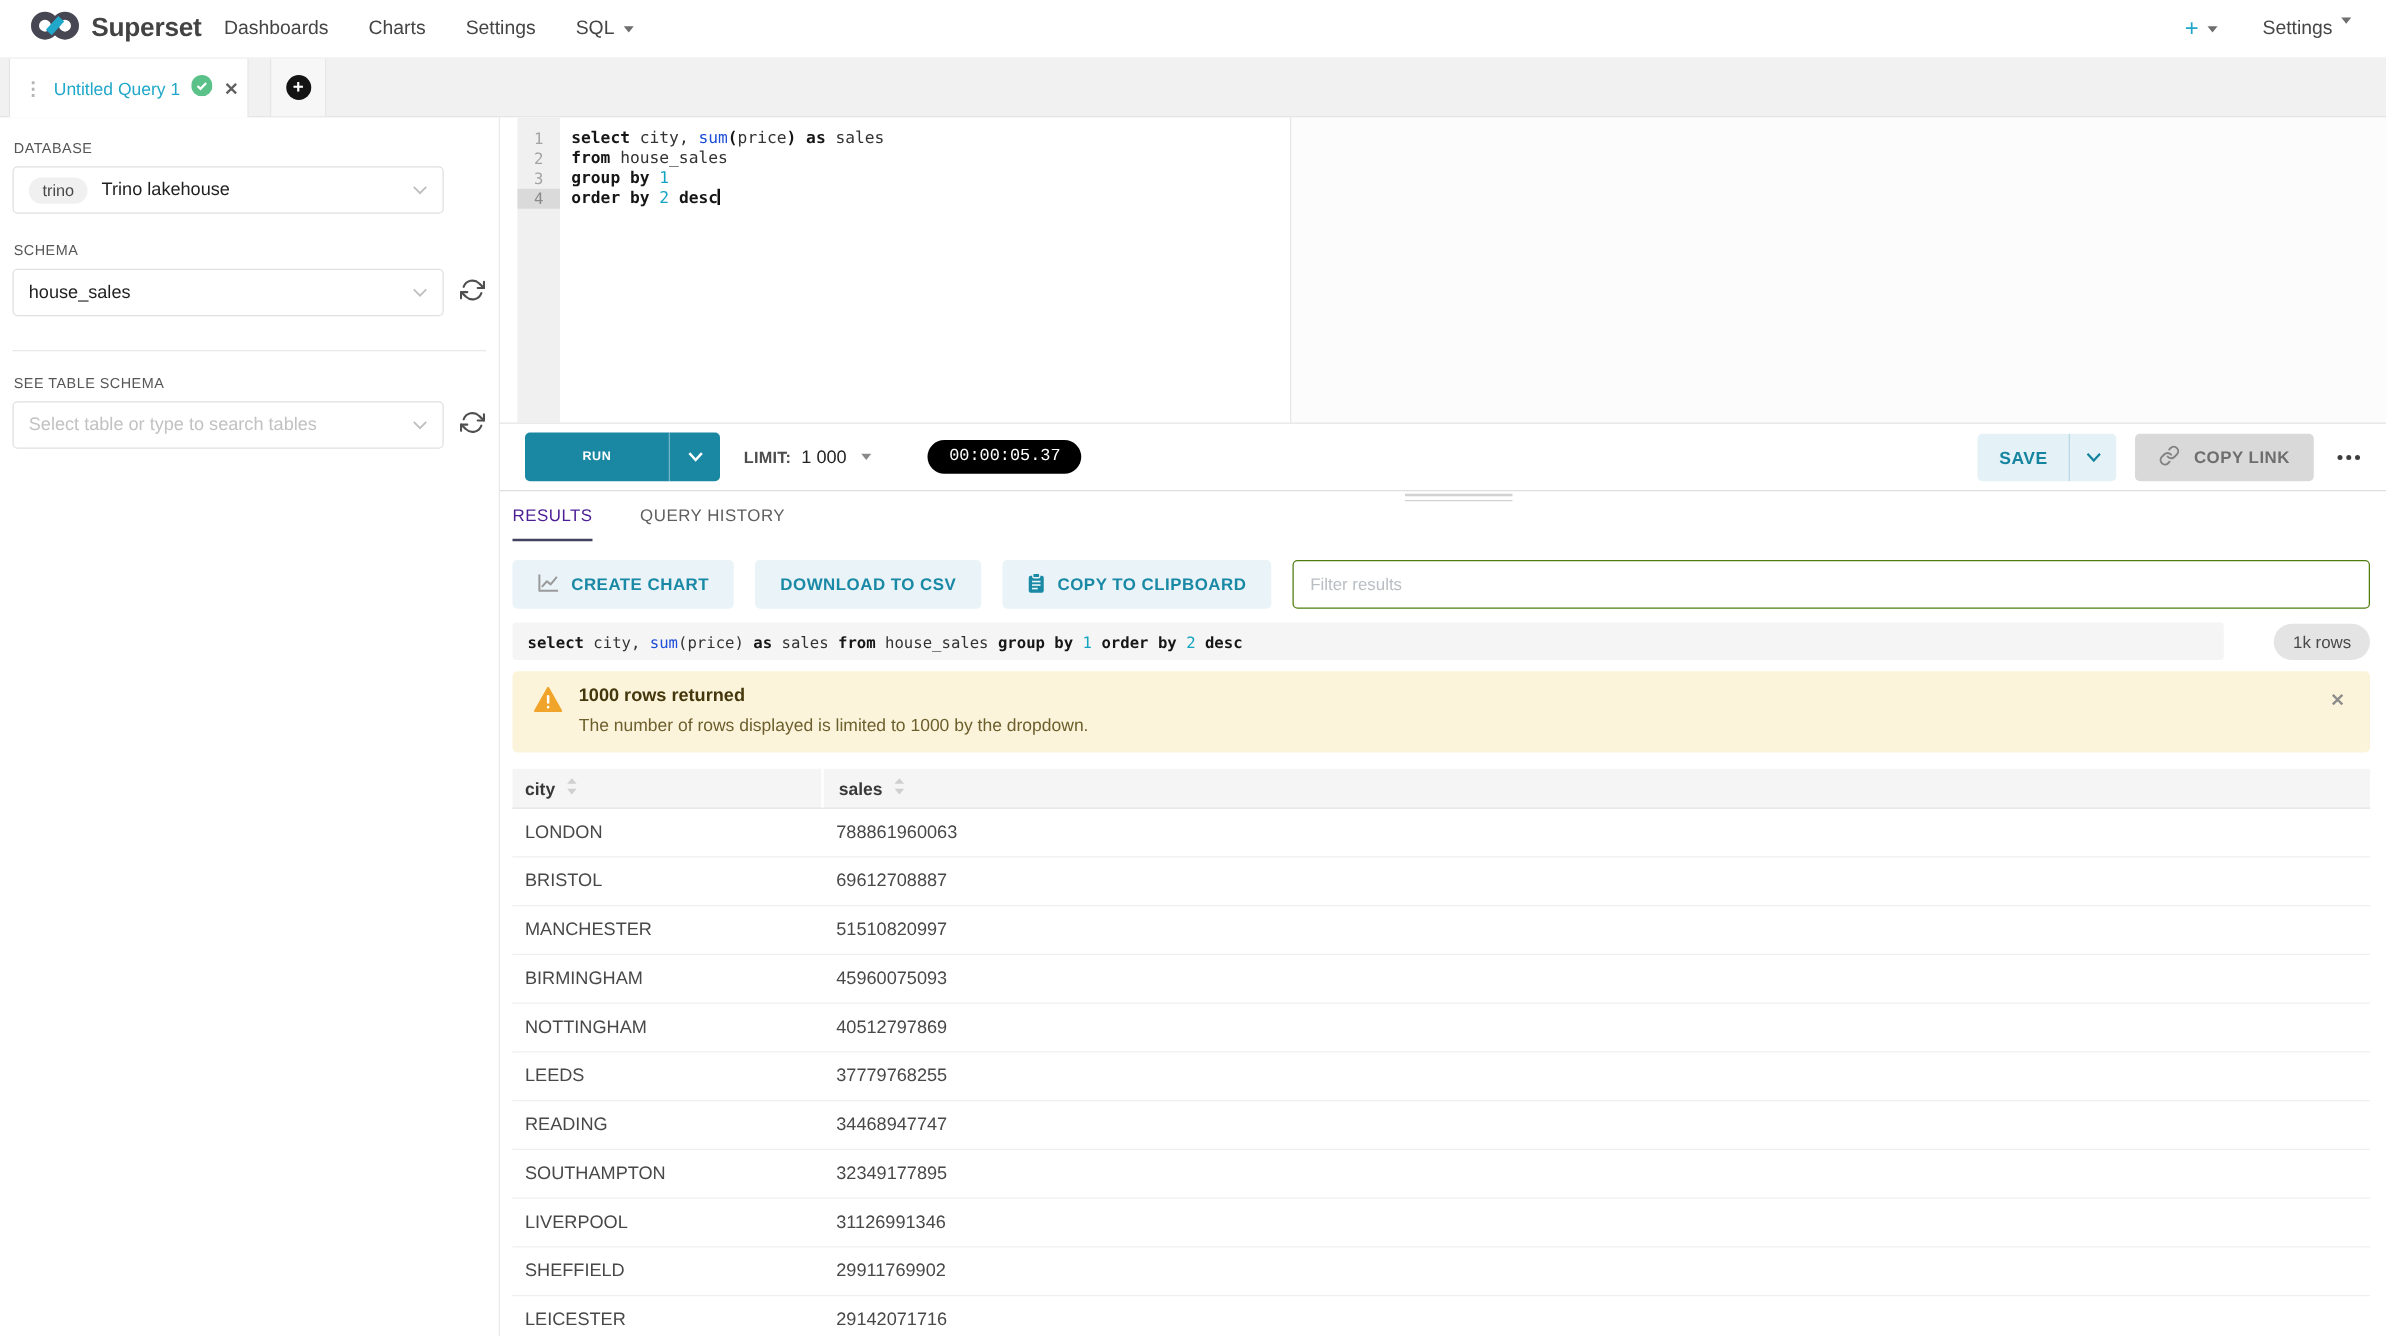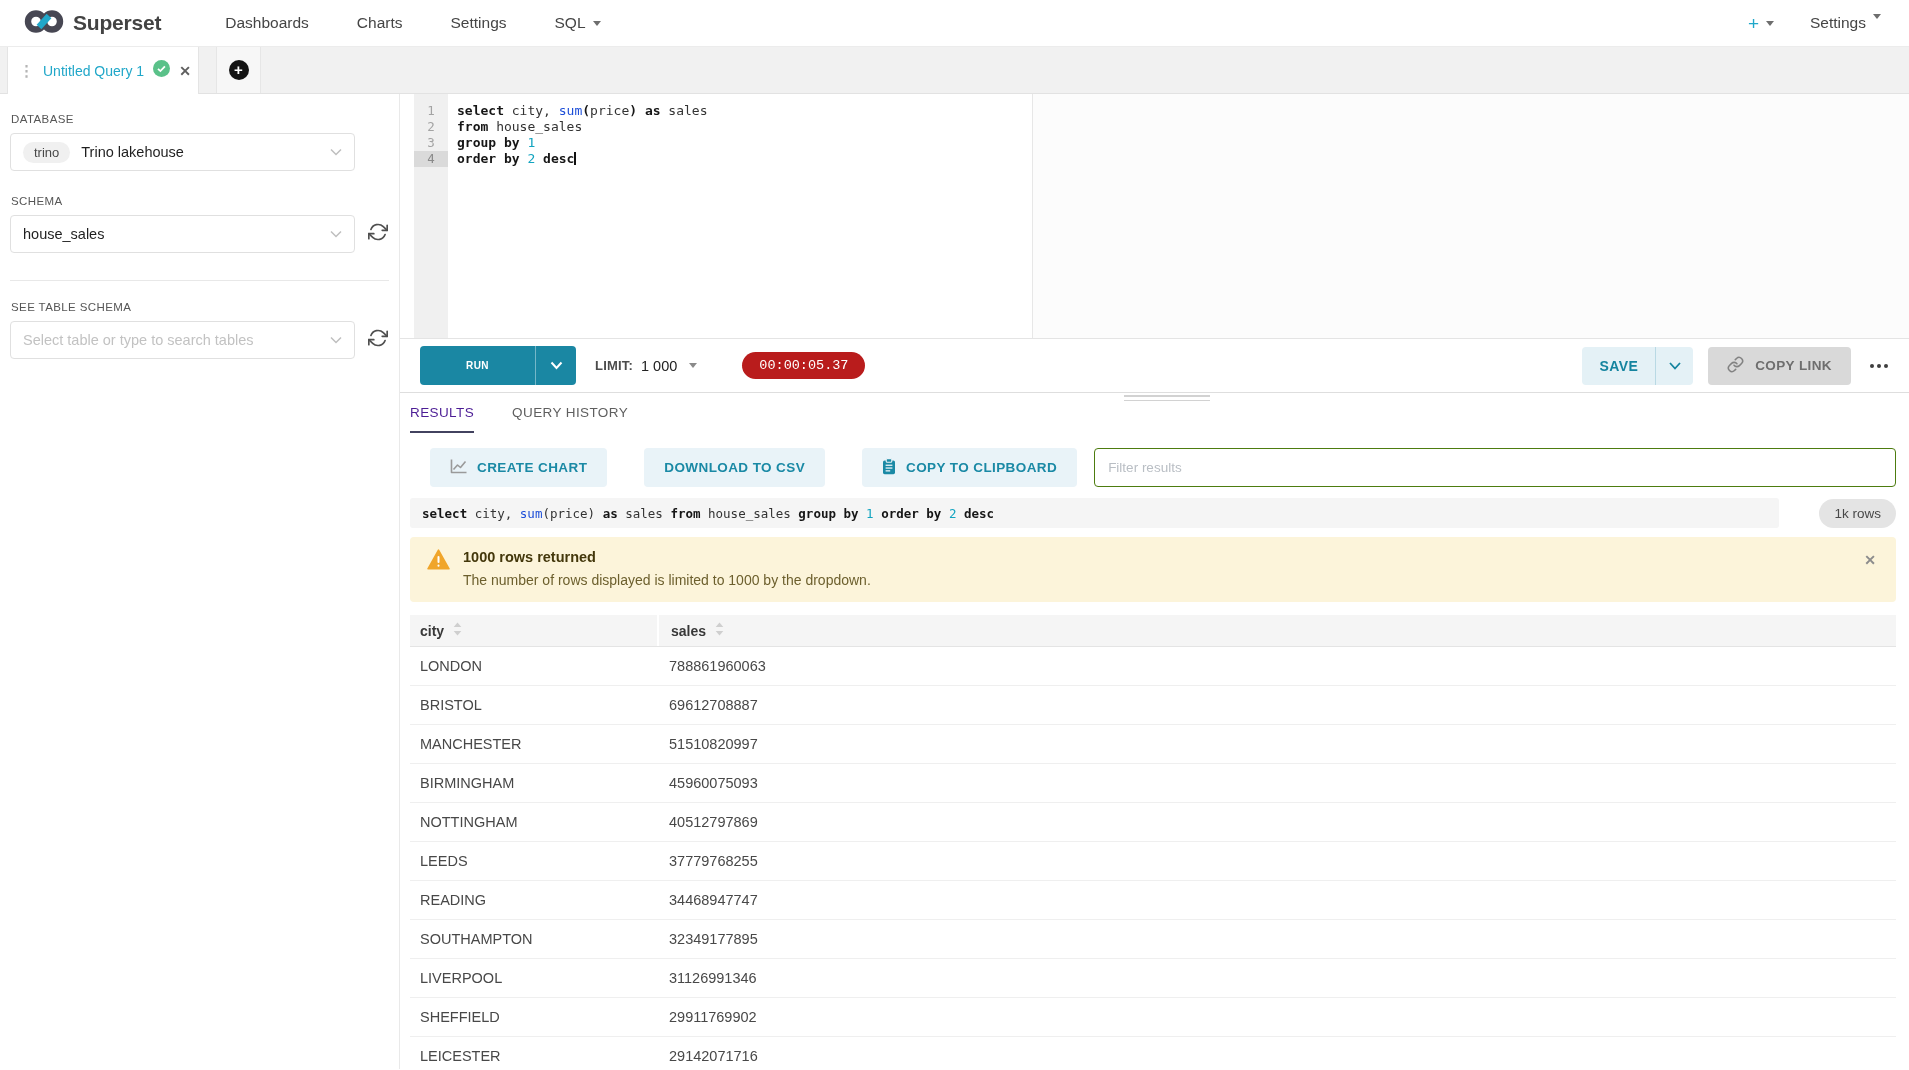--- a/index.html
+++ b/index.html
@@ -4,21 +4,21 @@
 <style>
   * { box-sizing: border-box; margin: 0; padding: 0; }
   html,body { width:1909px; height:1070px; overflow:hidden; background:#fff;
     font-family:"Liberation Sans", sans-serif; color:#484848; }
 
   
   .navbar { height:47px; display:flex; align-items:center; padding:0 28px 0 24px;
     border-bottom:1px solid #ececec; background:#fff; }
   .brand { display:flex; align-items:center; gap:9px; }
   .brand-name { font-size:21px; font-weight:700; color:#434343; letter-spacing:-0.2px; }
-  .nav-items { display:flex; margin-left:64px; gap:48px; font-size:15.5px; color:#454545; }
+  .nav-items { display:flex; margin-left:18px; gap:32px; font-size:15.5px; color:#454545; }
   .nav-item { cursor:pointer; display:flex; align-items:center; }
   .caret { width:0; height:0; border-left:4px solid transparent; border-right:4px solid transparent;
     border-top:5px solid #6e6e6e; display:inline-block; margin-left:7px; }
   .nav-right { margin-left:auto; display:flex; align-items:center; gap:36px; }
   .plus-menu { display:flex; align-items:center; }
   .plus-glyph { color:#20a7c9; font-size:19px; line-height:19px; }
   .settings { font-size:15.5px; color:#454545; display:flex; }
 
   
   .tabstrip { height:47px; background:#f1f1f1; border-bottom:1px solid #e2e2e2;
@@ -74,21 +74,21 @@
     border-bottom:1px solid #dedede; position:relative; }
   .run-btn { display:flex; height:39px; width:156px; border-radius:4px; overflow:hidden;
     background:#1a87a3; color:#fff; cursor:pointer; }
   .run-main { flex:1; display:flex; align-items:center; justify-content:center; font-size:10px;
     font-weight:700; letter-spacing:0.4px; border-right:1px solid rgba(255,255,255,0.4); }
   .run-caret { width:40px; display:flex; align-items:center; justify-content:center; }
   .limit-group { display:flex; align-items:center; margin-left:19px; cursor:pointer; }
   .limit-label { font-size:13px; font-weight:700; color:#4c4c4c; letter-spacing:0.2px; }
   .limit-value { font-size:14.5px; color:#222; margin-left:8px; }
   .limit-caret { margin-left:12px; border-top-color:#8a8a8a; }
-  .timer { margin-left:45px; background:#b91c1c; color:#fff;
+  .timer { margin-left:45px; background:#000000; color:#fff;
     font-family:"Liberation Mono", monospace; font-size:13.5px; padding:6px 17px; border-radius:16px; }
   .tb-right { margin-left:auto; display:flex; align-items:center; gap:15px; }
   .save-btn { display:flex; height:38px; border-radius:4px; overflow:hidden; background:#e4f1f6;
     color:#14849f; cursor:pointer; }
   .save-main { padding:0 17px; display:flex; align-items:center; font-weight:700; font-size:14px;
     letter-spacing:0.4px; border-right:1px solid #b9d9e4; }
   .save-caret { width:37px; display:flex; align-items:center; justify-content:center; }
   .copy-link { height:38px; background:#d9d9d9; border-radius:4px; display:flex; align-items:center;
     gap:11px; padding:0 19px; color:#6e6e6e; font-weight:700; font-size:13.5px; letter-spacing:0.4px; cursor:pointer; }
   .more-btn { display:flex; gap:3px; padding:6px 4px; cursor:pointer; }
@@ -100,21 +100,21 @@
   .results { flex:1; padding:12px 13px 0 10px; display:flex; flex-direction:column; overflow:hidden; }
   .res-tabs { display:flex; gap:38px; }
   .res-tab { font-size:13.5px; letter-spacing:0.4px; padding-bottom:13px; color:#5f5f5f;
     position:relative; cursor:pointer; }
   .res-tab.active { color:#4c1d95; }
   .res-tab.active::after { content:""; position:absolute; left:0; right:0; bottom:0; height:2.5px; background:#42425f; }
   .res-tabs-line { height:1px; background:#e8e8e8; margin:0 -13px 0 -10px; }
   .actions { display:flex; align-items:center; gap:17px; margin-top:15px; }
   .act-btn { height:39px; background:#e9f3f8; border:none; border-radius:4px; color:#1a89a5;
     font-family:"Liberation Sans", sans-serif; font-weight:700; font-size:13.5px; letter-spacing:0.4px;
-    display:flex; align-items:center; gap:10px; padding:0 20px; cursor:pointer;margin-left:20px; }
+    display:flex; align-items:center; gap:10px; padding:0 20px; cursor:pointer; }
   .filter { flex:1; height:39px; border:1px solid #4d7c0f; border-radius:4px; padding:0 13px;
     font-size:13.5px; color:#444; font-family:"Liberation Sans", sans-serif; outline:none; }
   .filter::placeholder { color:#b9bec4; }
   .prev-row { display:flex; align-items:center; margin-top:11px; gap:40px; }
   .preview { flex:1; background:#f5f5f5; border-radius:3px; height:30px; display:flex; align-items:center;
     padding:0 12px; font-family:"DejaVu Sans Mono", monospace; font-size:12.5px; white-space:pre; overflow:hidden; }
   .rows-badge { background:#e4e4e4; border-radius:15px; padding:7px 15px; font-size:13.5px; color:#484848; }
   .alert { margin-top:9px; background:#fcf4da; border-radius:4px; padding:12px 17px 14px; display:flex;
     gap:13px; position:relative; }
   .alert-title { font-size:14.5px; font-weight:700; color:#43370b; }

